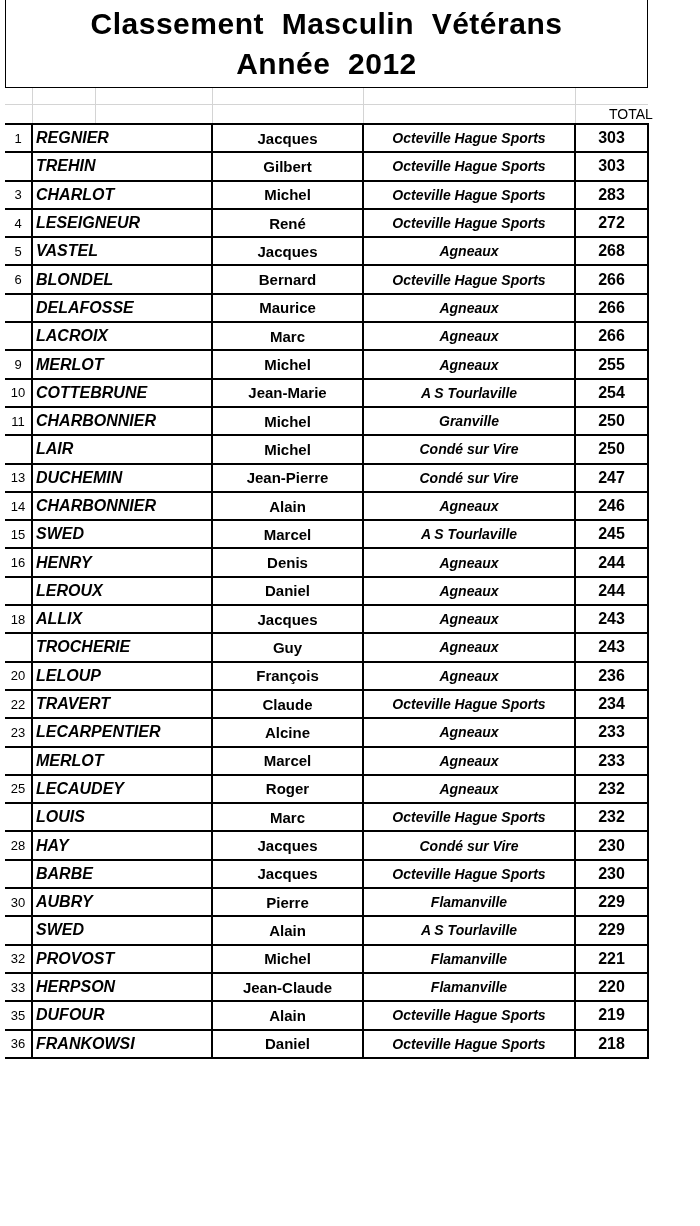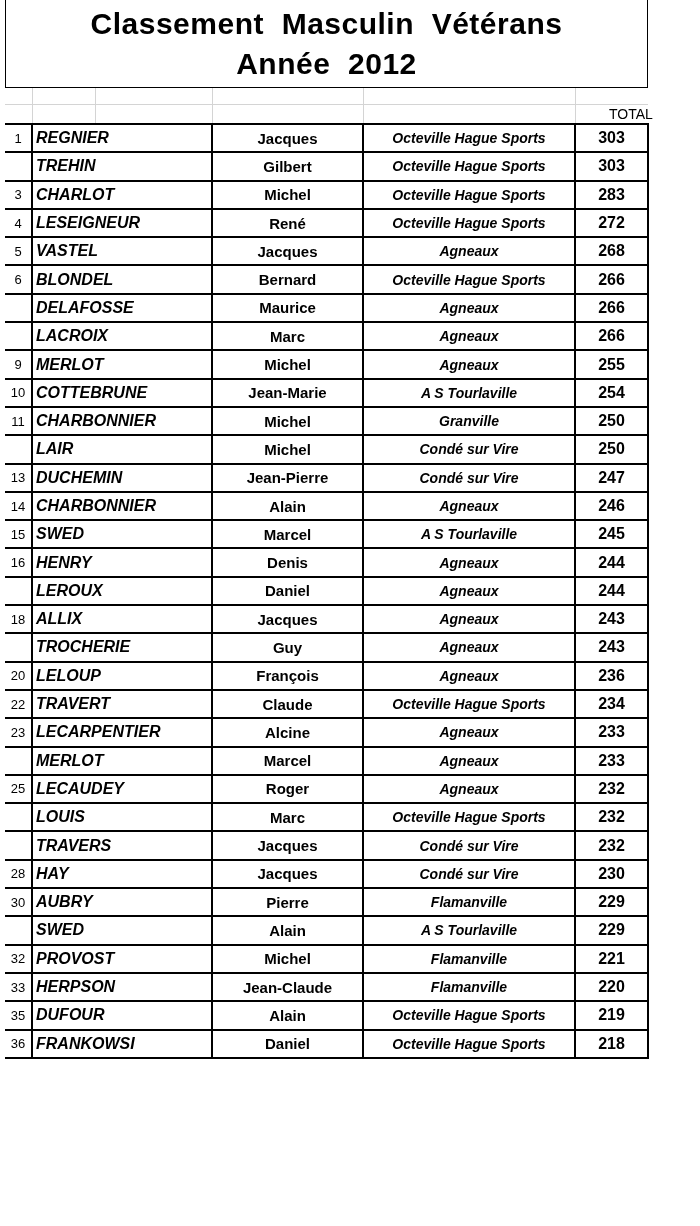--- a/index.html
+++ b/index.html
@@ -341,34 +341,34 @@
         <td class="total">232</td>
       </tr>
       <tr>
         <td class="rank"></td>
         <td class="name">LOUIS</td>
         <td class="first">Marc</td>
         <td class="club">Octeville Hague Sports</td>
         <td class="total">232</td>
       </tr>
       <tr>
-        <td class="rank"></td>
-        <td class="name">TRAVERS</td>
-        <td class="first">Jacques</td>
-        <td class="club">Condé sur Vire</td>
-        <td class="total">232</td>
-      </tr>
-      <tr>
         <td class="rank">28</td>
         <td class="name">HAY</td>
         <td class="first">Jacques</td>
         <td class="club">Condé sur Vire</td>
         <td class="total">230</td>
       </tr>
       <tr>
+        <td class="rank"></td>
+        <td class="name">BARBE</td>
+        <td class="first">Jacques</td>
+        <td class="club">Octeville Hague Sports</td>
+        <td class="total">230</td>
+      </tr>
+      <tr>
         <td class="rank">30</td>
         <td class="name">AUBRY</td>
         <td class="first">Pierre</td>
         <td class="club">Flamanville</td>
         <td class="total">229</td>
       </tr>
       <tr>
         <td class="rank"></td>
         <td class="name">SWED</td>
         <td class="first">Alain</td>

